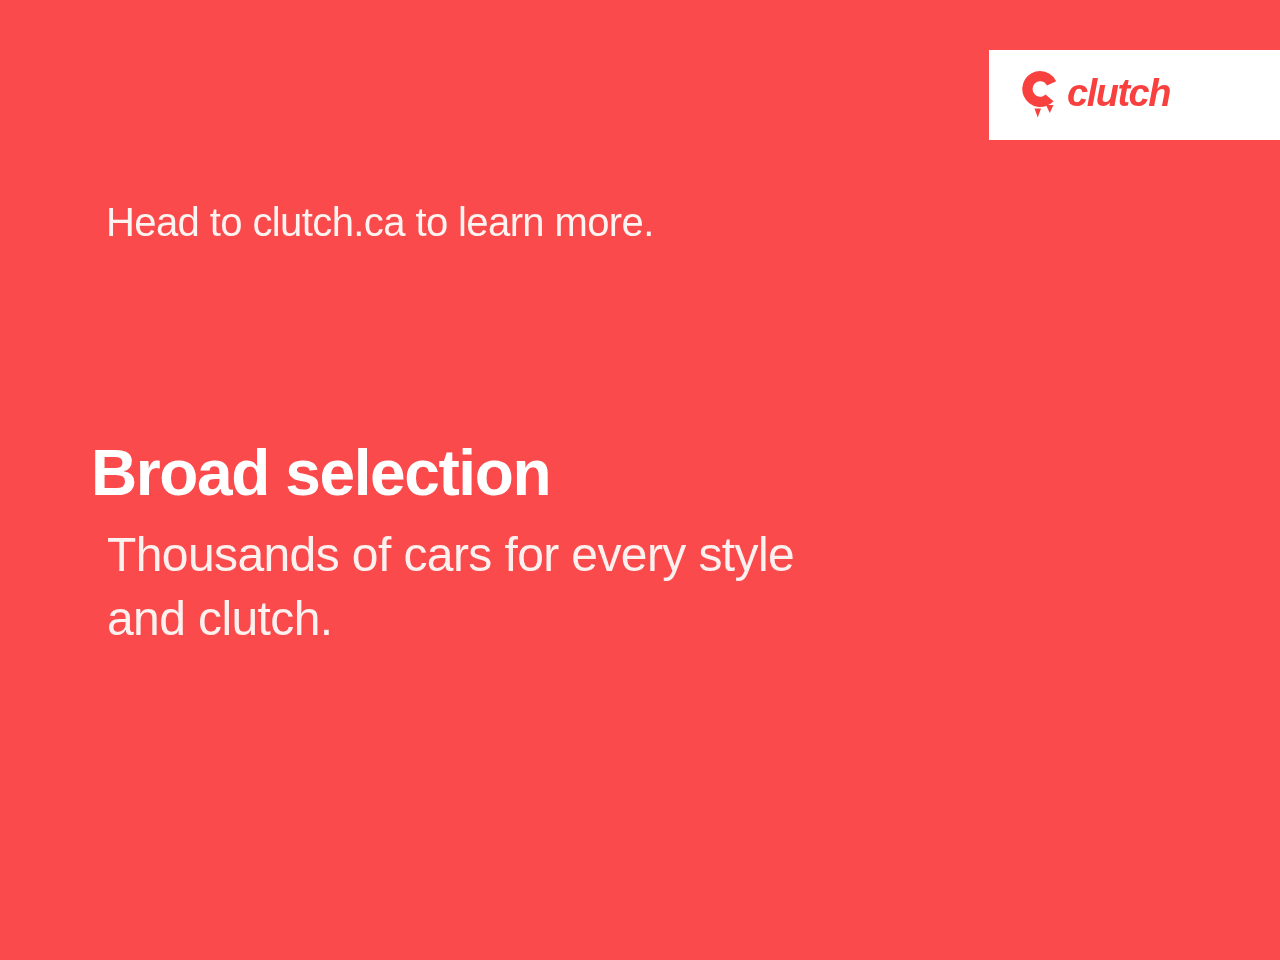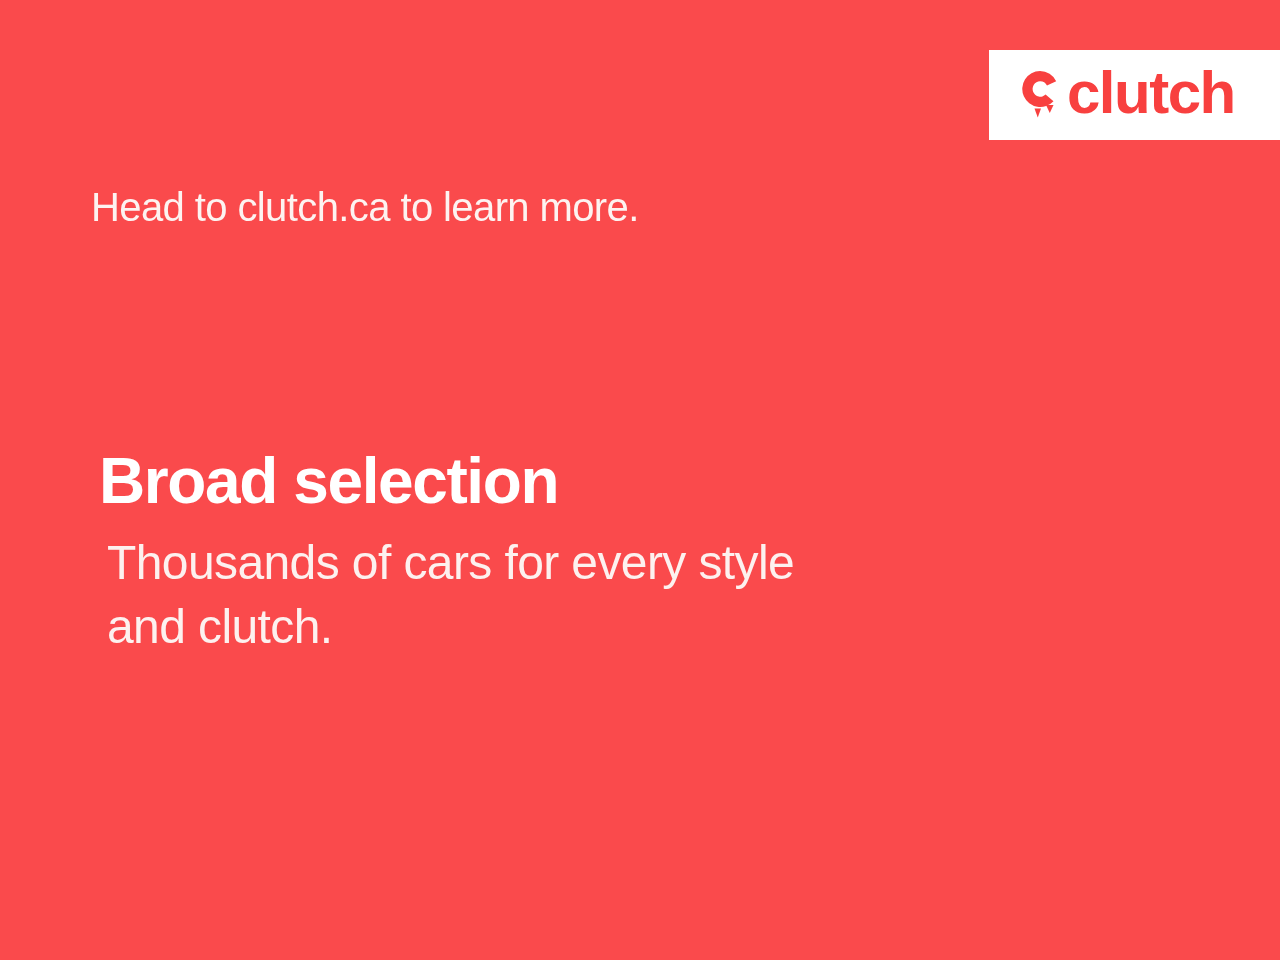--- a/index.html
+++ b/index.html
@@ -48,53 +48,54 @@
   .logo-mark {
     display: block;
     width: 50px;
     height: 56px;
     flex: 0 0 auto;
   }
 
   .logo-word {
     font-family: "Liberation Sans", sans-serif;
     font-weight: bold;
-    font-size: 60px;
+    font-size: 38px;
     line-height: 56px;
     letter-spacing: -1.5px;
     color: #F8403F;
     white-space: nowrap;
     display: block;
     transform: translateY(-2px);
+    font-style: italic;
   }
 
   
   .eyebrow {
     position: absolute;
     left: 91px;
     top: 182px;
     font-size: 40px;
     line-height: 50px;
     font-weight: normal;
     letter-spacing: -0.6px;
     color: #FDF3F1;
     white-space: nowrap;
-    margin: 0;
+    margin: 15px;
   }
 
   
   .copy {
     position: absolute;
     left: 91px;
     top: 437px;
     width: 960px;
   }
 
   .headline {
-    margin: 8px;
+    margin: 0;
     font-size: 64px;
     line-height: 72px;
     font-weight: bold;
     letter-spacing: -1.4px;
     color: #FFFFFF;
     white-space: nowrap;
   }
 
   .subhead {
     margin: 14px 0 0 16px;

